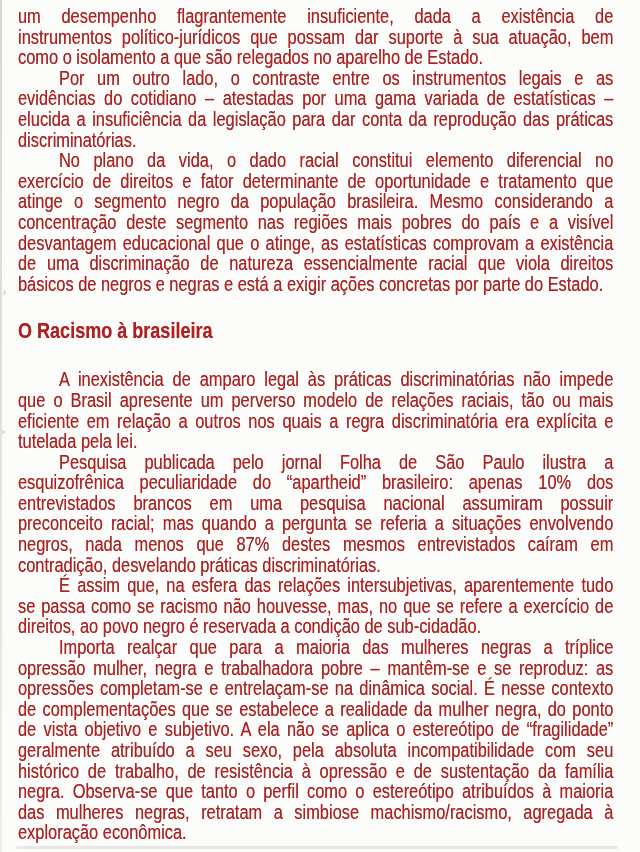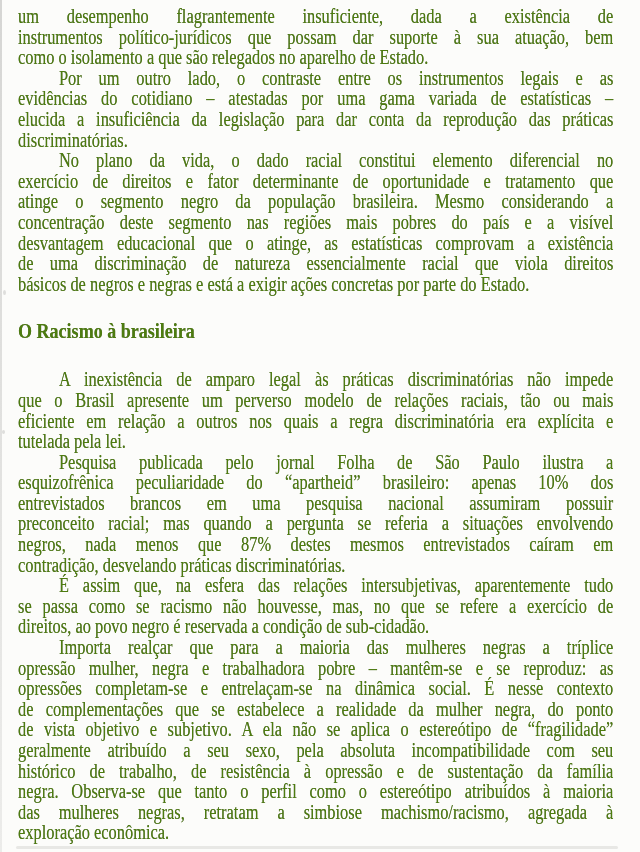--- a/index.html
+++ b/index.html
@@ -11,22 +11,22 @@
     height: 852px;
     background: #fbfbf9;
     overflow: hidden;
   }
   .page {
     position: relative;
     width: 640px;
     height: 852px;
     background: #fcfcfa;
     overflow: hidden;
-    font-family: Liberation Serif, serif;
-    color: #4d7c0f;
+    font-family: Liberation Sans, sans-serif;
+    color: #b91c1c;
   }
   
   .content {
     position: absolute;
     left: 18px;
     top: 6px;
     width: 726px;
     transform: scaleX(0.82);
     transform-origin: 0 0;
   }

